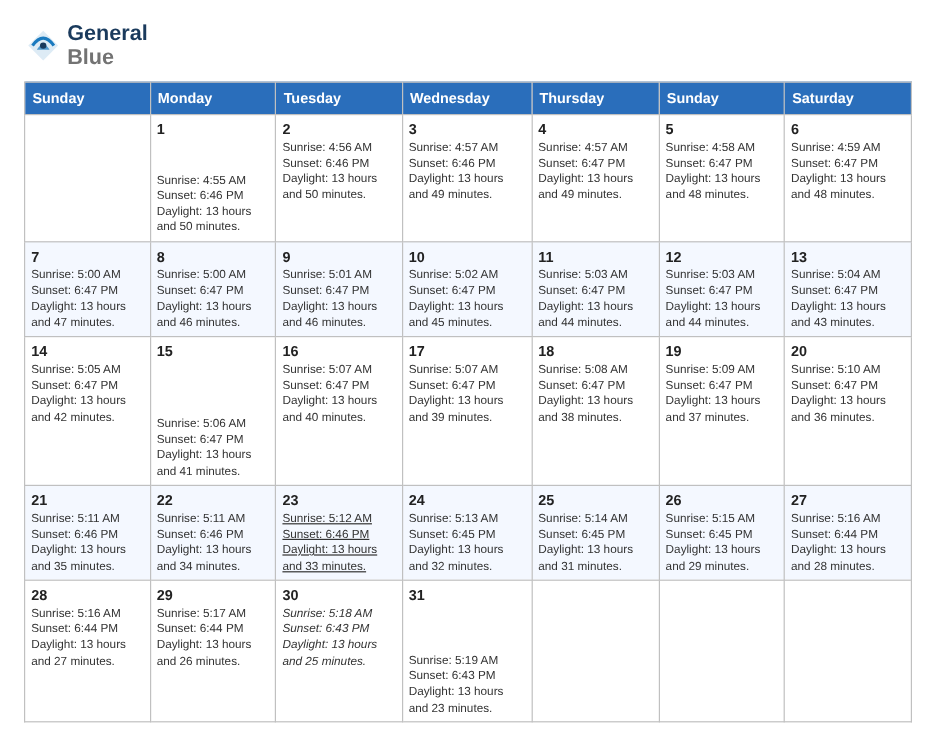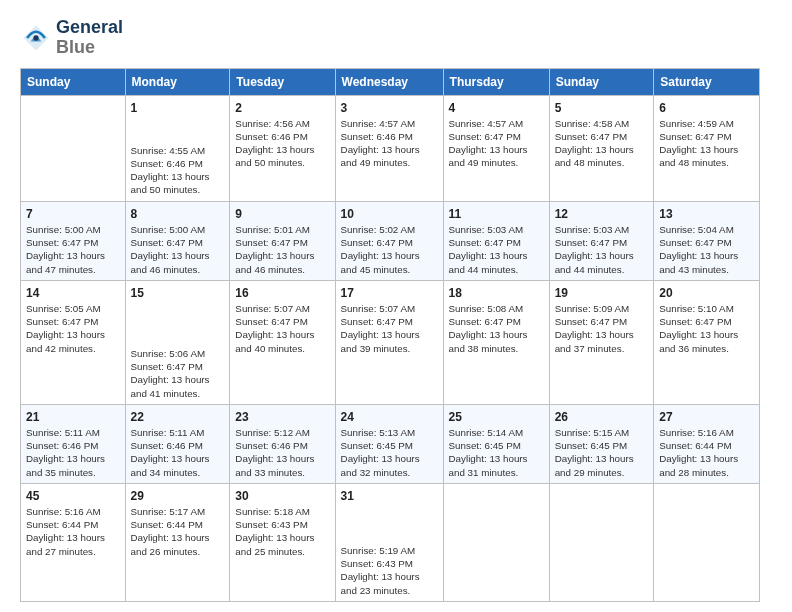--- a/index.html
+++ b/index.html
@@ -286,21 +286,21 @@
           </td>
           <td>
             <span class="day-num">22</span>
             <div class="cell-info" style="white-space: pre-line;">Sunrise: 5:11 AM
 Sunset: 6:46 PM
 Daylight: 13 hours
 and 34 minutes.</div>
           </td>
           <td>
             <span class="day-num">23</span>
-            <div class="cell-info" style="white-space: pre-line;">Sunrise: 5:12 AM
+            <div class="cell-info" style="white-space: pre-line; text-decoration: underline;">Sunrise: 5:12 AM
 Sunset: 6:46 PM
 Daylight: 13 hours
 and 33 minutes.</div>
           </td>
           <td>
             <span class="day-num">24</span>
             <div class="cell-info" style="white-space: pre-line;">Sunrise: 5:13 AM
 Sunset: 6:45 PM
 Daylight: 13 hours
 and 32 minutes.</div>
@@ -322,36 +322,36 @@
           <td>
             <span class="day-num">27</span>
             <div class="cell-info" style="white-space: pre-line;">Sunrise: 5:16 AM
 Sunset: 6:44 PM
 Daylight: 13 hours
 and 28 minutes.</div>
           </td>
         </tr>
         <tr>
           <td>
-            <span class="day-num">45</span>
+            <span class="day-num">28</span>
             <div class="cell-info" style="white-space: pre-line;">Sunrise: 5:16 AM
 Sunset: 6:44 PM
 Daylight: 13 hours
 and 27 minutes.</div>
           </td>
           <td>
             <span class="day-num">29</span>
             <div class="cell-info" style="white-space: pre-line;">Sunrise: 5:17 AM
 Sunset: 6:44 PM
 Daylight: 13 hours
 and 26 minutes.</div>
           </td>
           <td>
             <span class="day-num">30</span>
-            <div class="cell-info" style="white-space: pre-line;">Sunrise: 5:18 AM
+            <div class="cell-info" style="white-space: pre-line; font-style: italic;">Sunrise: 5:18 AM
 Sunset: 6:43 PM
 Daylight: 13 hours
 and 25 minutes.</div>
           </td>
           <td>
             <span class="day-num">31</span>
             <div class="cell-info" style="white-space: pre-line; margin-top: 40px;">Sunrise: 5:19 AM
 Sunset: 6:43 PM
 Daylight: 13 hours
 and 23 minutes.</div>

